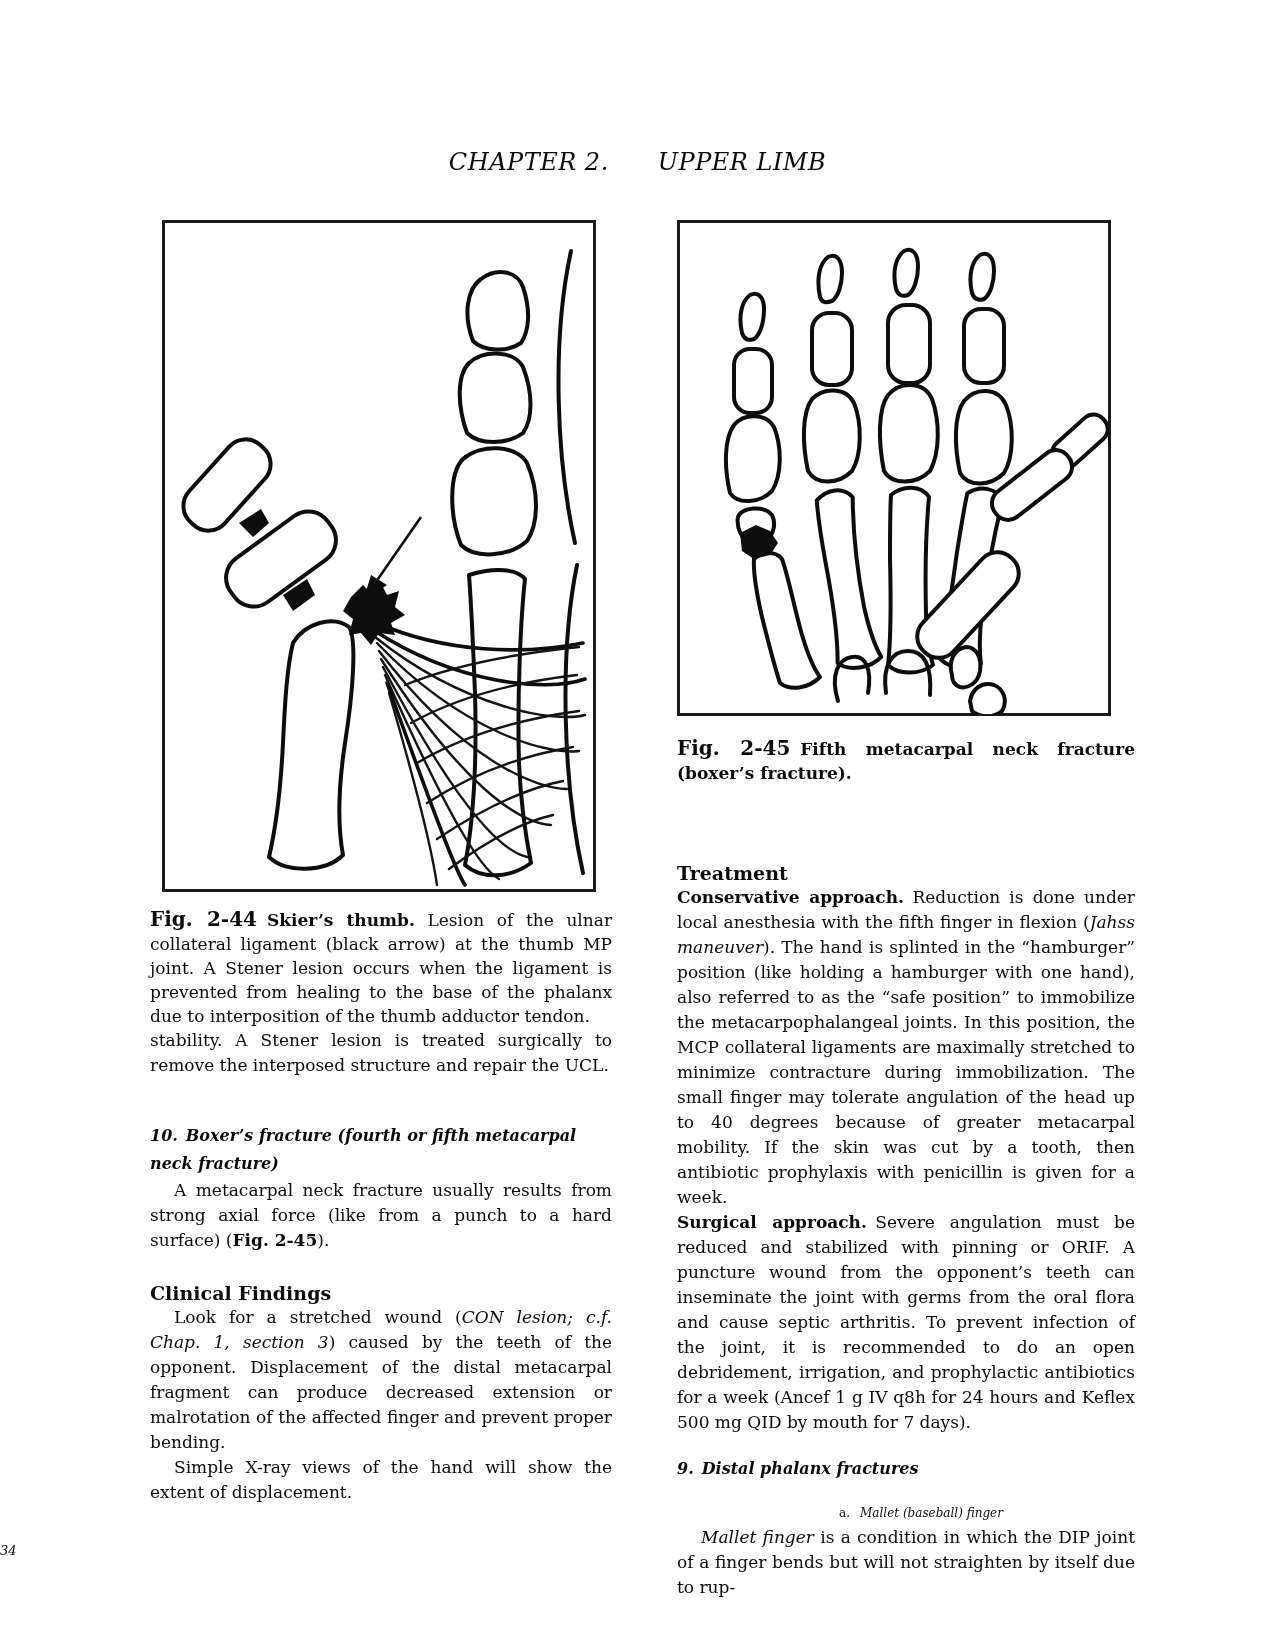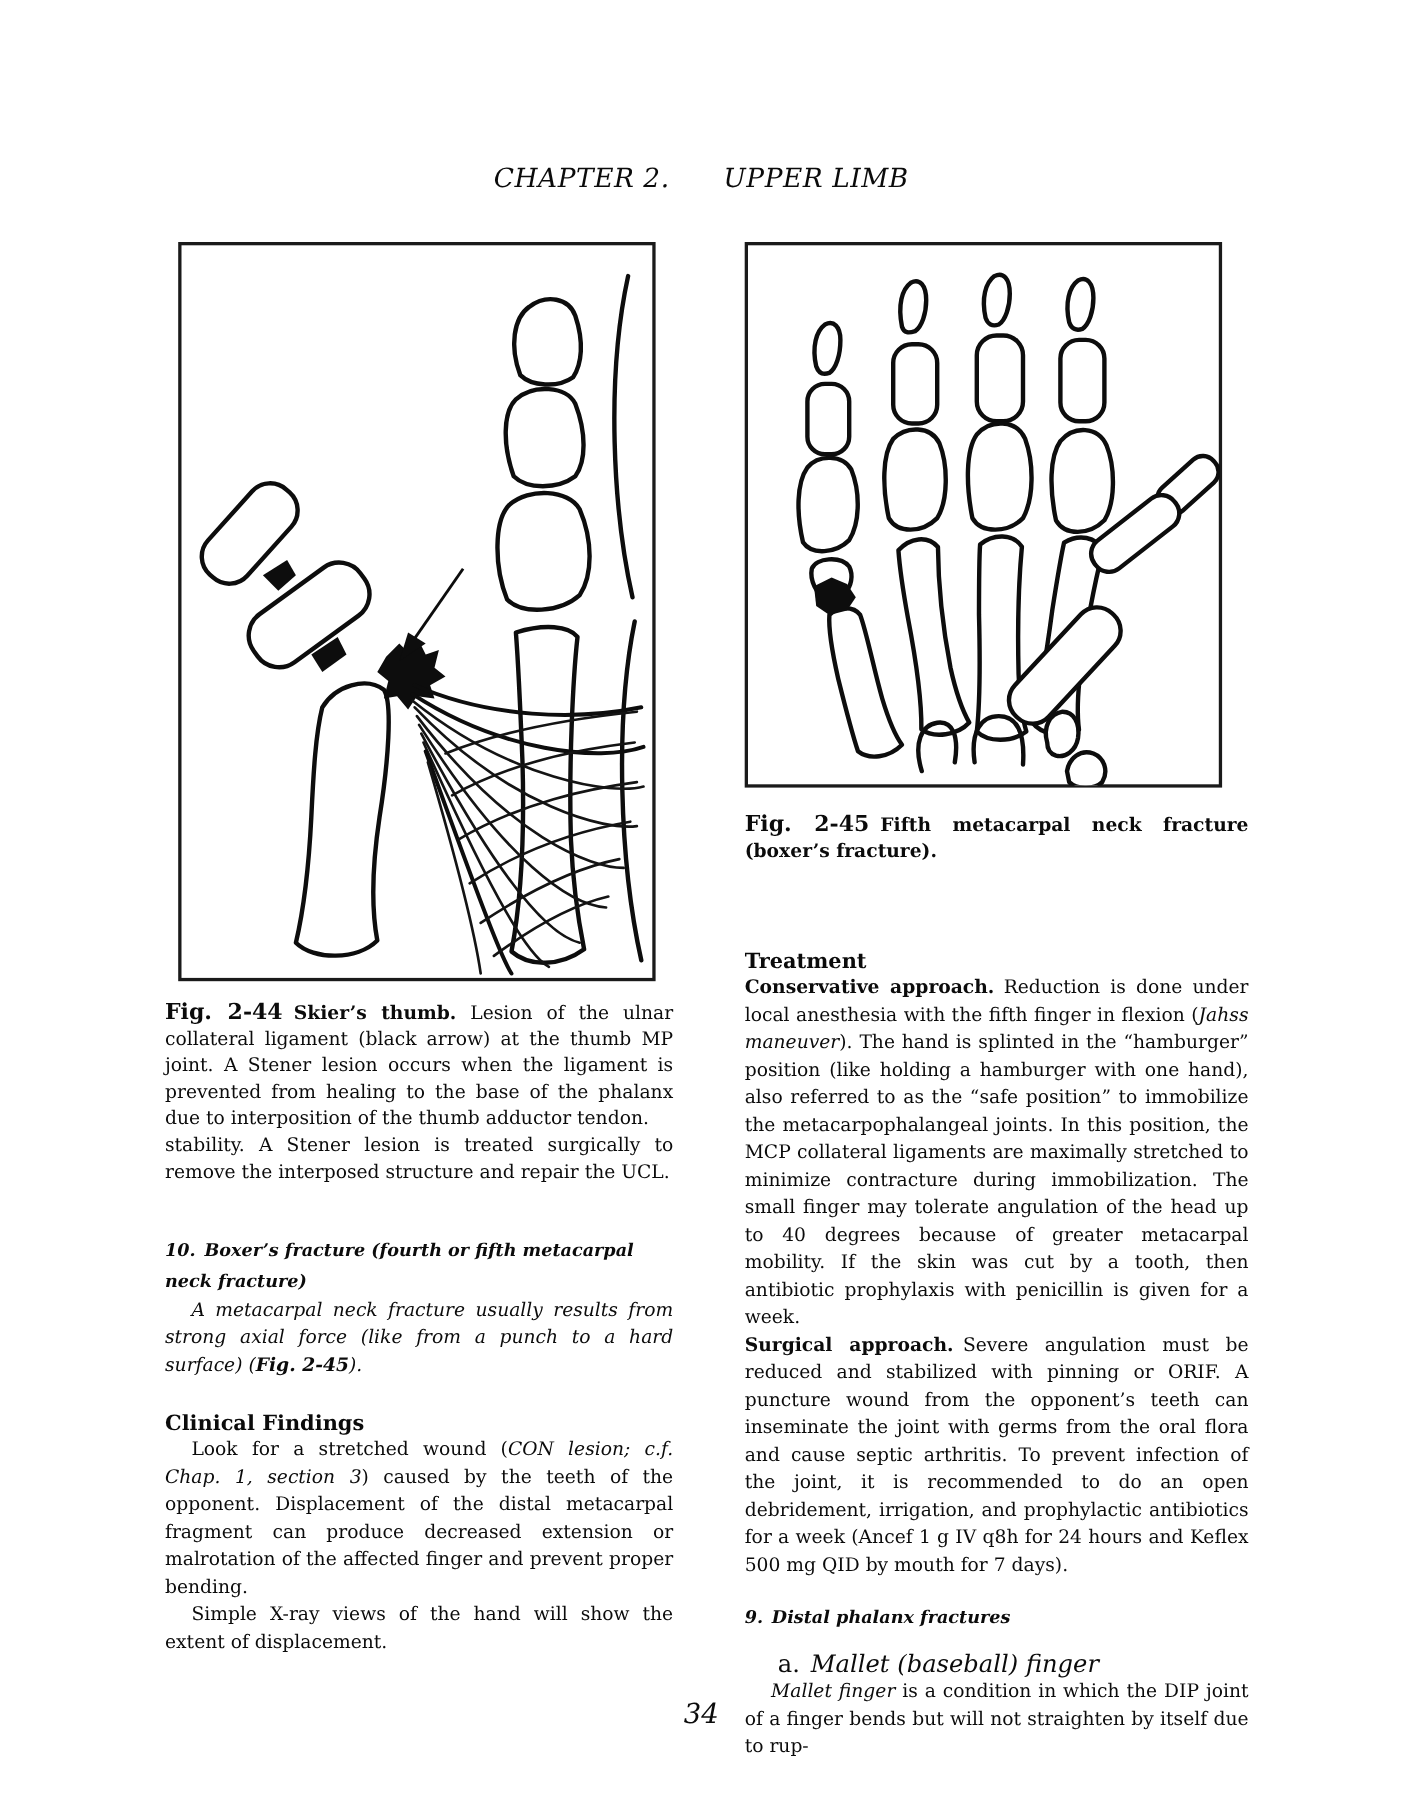--- a/index.html
+++ b/index.html
@@ -31,28 +31,28 @@
   .h-num{
     font-weight:bold;font-style:italic;font-size:16px;line-height:28px;margin:0;
   }
   .h-sub{
     font-weight:bold;font-size:19px;line-height:24px;margin:0;
   }
   .lead-bold{font-weight:bold;}
   .lead-bold:after{content:"\2002";}
   .it{font-style:italic;}
   .b{font-weight:bold;}
-  .sub-a{font-size:22px;line-height:24px;margin:0 0 0 30px;}
+  .sub-a{font-size:12px;line-height:24px;margin:0 0 0 30px;text-align:center;}
   .sub-a .a-lab{font-style:normal;margin-right:10px;}
   .page-number{
-    position:absolute;top:1543px;left:0;width:1275px;text-align:center;
-    font-style:italic;font-size:25px;
+    position:absolute;top:1543px;left:0;width:1275px;text-align:left;
+    font-style:italic;font-size:13px;
   }
   
-  .mt-36{margin-top:36px;} .mt-44{margin-top:44px;} .mt-26{margin-top:26px;font-style:italic;}
+  .mt-36{margin-top:36px;} .mt-44{margin-top:44px;} .mt-26{margin-top:26px;}
   .mt-28{margin-top:28px;} .mt-14{margin-top:14px;} .mt-16{margin-top:16px;}
   .mt-20{margin-top:20px;} .mt-76{margin-top:76px;} .mt-18{margin-top:18px;}
   svg .bone{fill:#ffffff;stroke:#0d0d0d;stroke-width:4;stroke-linejoin:round;}
   svg .bone-thin{fill:none;stroke:#0d0d0d;stroke-width:4;stroke-linecap:round;}
   svg .fiber{fill:none;stroke:#141414;stroke-width:2.4;stroke-linecap:round;}
   svg .fiber-heavy{fill:none;stroke:#0d0d0d;stroke-width:3.6;stroke-linecap:round;}
   svg .ink{fill:#0d0d0d;stroke:none;}
   svg .arrow-line{stroke:#0d0d0d;stroke-width:2.6;fill:none;}
 </style>
 </head>

